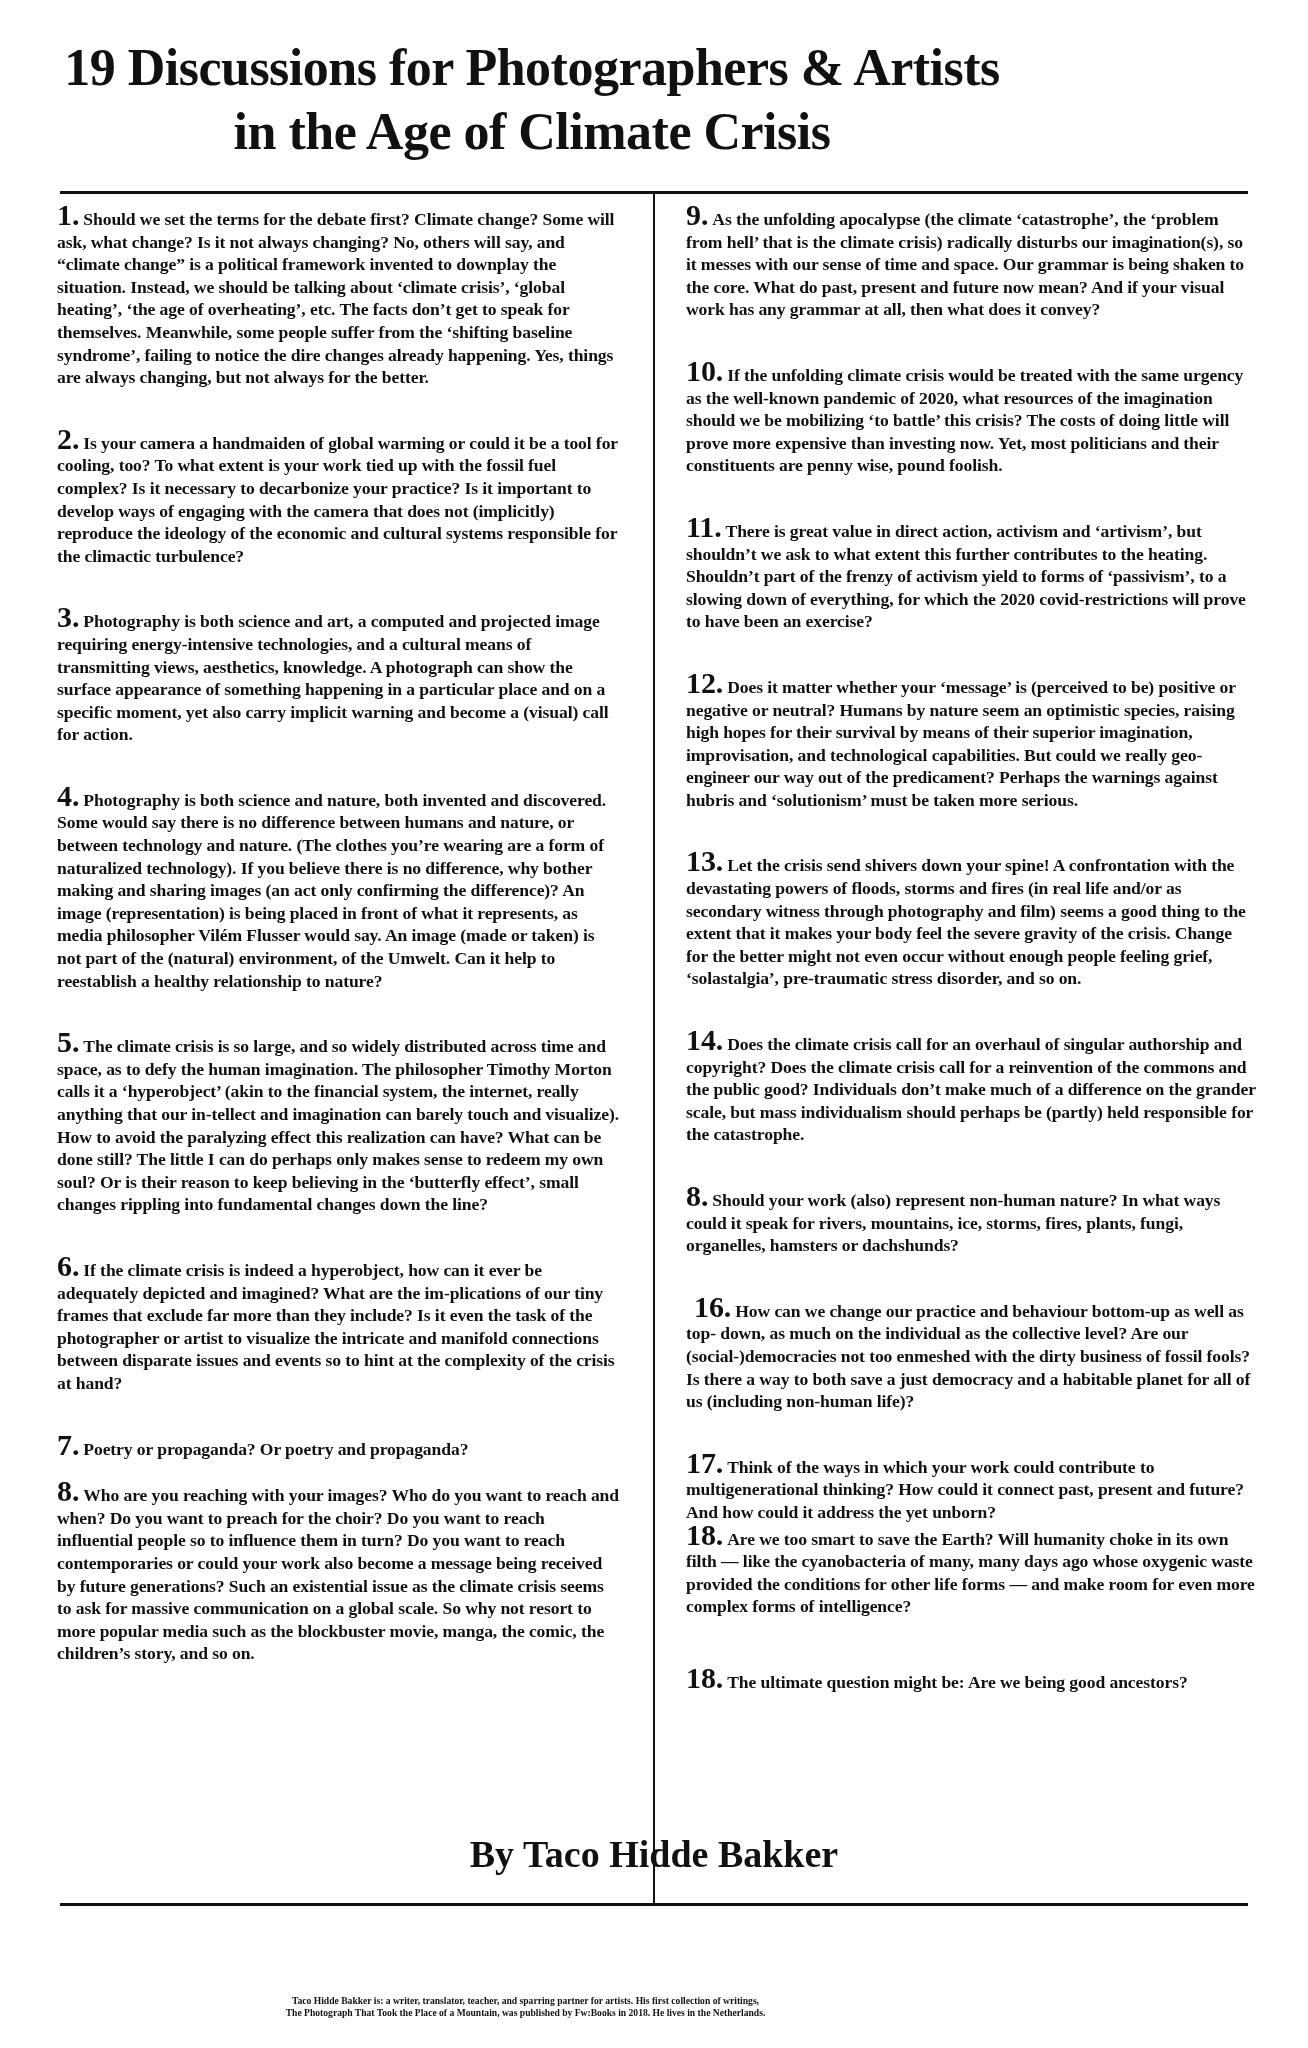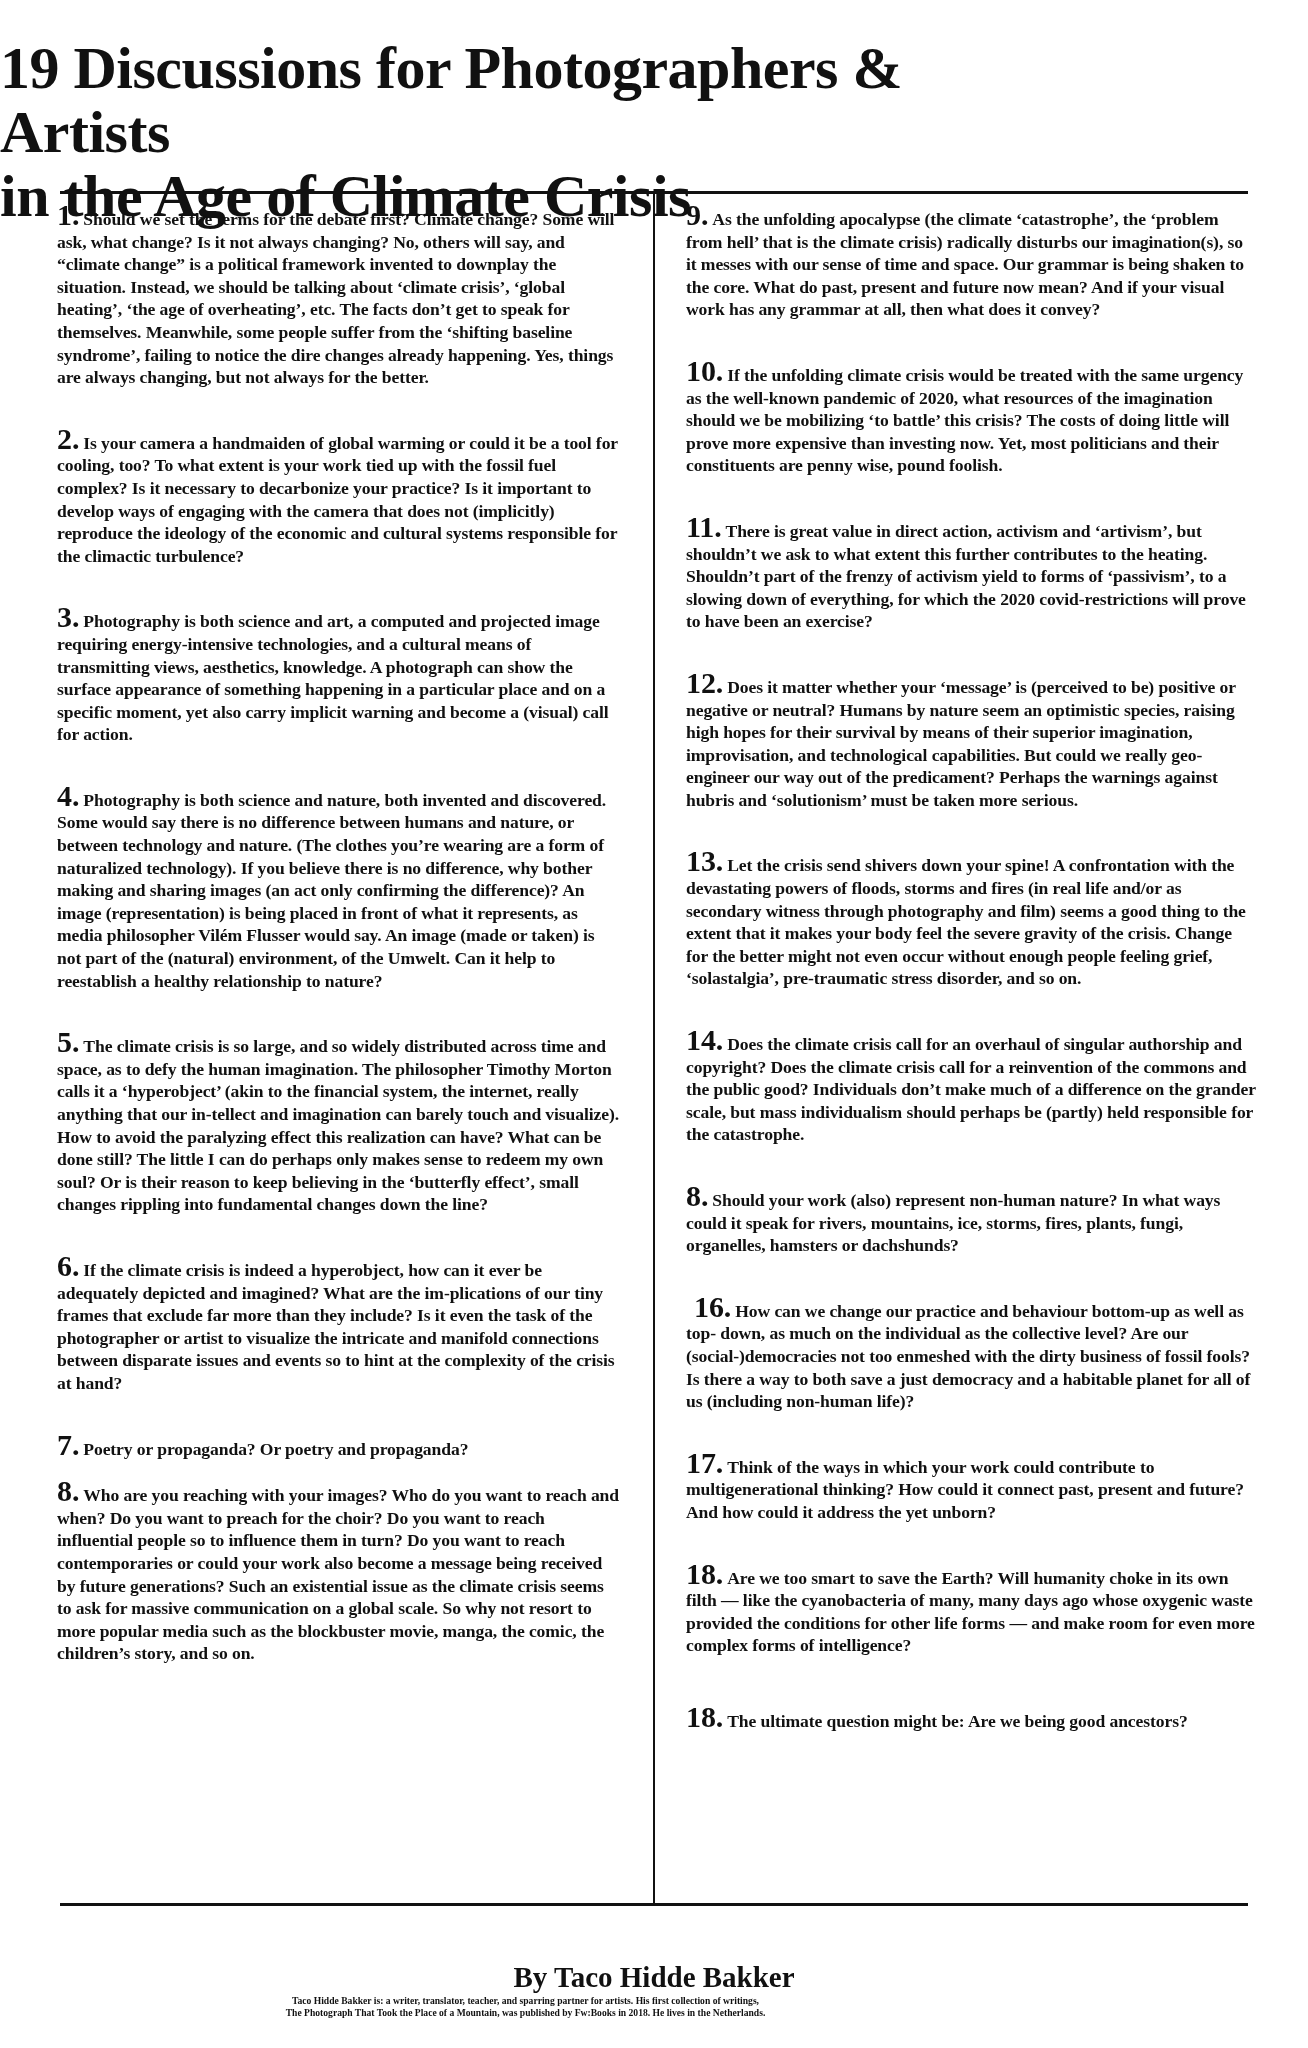--- a/index.html
+++ b/index.html
@@ -3,21 +3,21 @@
 <meta charset="utf-8">
 <style>
   html, body { margin: 0; padding: 0; background: #ffffff; }
   body {
     width: 1308px; height: 2048px; position: relative; overflow: hidden;
     color: #111111;
     font-family: "Liberation Serif", "DejaVu Serif", serif;
   }
   .title {
     position: absolute; left: 0; top: 36px; width: 1064px;
-    text-align: left; font-weight: bold; font-size: 60px; line-height: 64px;
+    text-align: center; font-weight: bold; font-size: 52px; line-height: 64px;
     letter-spacing: -0.5px; margin: 0;
   }
   .rule-top, .rule-bottom {
     position: absolute; left: 60px; width: 1188px; height: 3px; background: #111;
   }
   .rule-top { top: 191px; }
   .rule-bottom { top: 1903px; }
   .col-divider {
     position: absolute; left: 653px; top: 191px; width: 2px; height: 1714px; background: #111;
   }
@@ -25,22 +25,22 @@
     position: absolute; top: 204px; width: 565px;
   }
   .col-left { left: 57px; }
   .col-right { left: 686px; width: 570px; }
   .item {
     font-weight: bold; font-size: 17.6px; line-height: 22.6px; margin: 0;
     letter-spacing: -0.1px;
   }
   .num { font-size: 30px; line-height: 22px; font-weight: bold; margin-right: 4px; }
   .byline {
-    position: absolute; left: 0; top: 1959px; width: 1308px; text-align: center;
-    font-weight: bold; font-size: 29px; line-height: 36px; margin: 0;
+    position: absolute; left: 0; top: 1836px; width: 1308px; text-align: center;
+    font-weight: bold; font-size: 38px; line-height: 36px; margin: 0;
   }
   .bio {
     position: absolute; left: 0; top: 1995px; width: 1051px; text-align: center;
     font-weight: bold; font-size: 9.6px; line-height: 12px; margin: 0;
   }
 </style>
 </head>
 <body>
 
 <h1 class="title">
@@ -64,21 +64,21 @@
 
 <div class="col col-right">
   <p class="item" style="margin-bottom:39px;"><span class="num">9.</span><span>As the unfolding apocalypse (the climate ‘catastrophe’, the ‘problem from hell’ that is the climate crisis) radically disturbs our imagination(s), so it messes with our sense of time and space. Our grammar is being shaken to the core. What do past, present and future now mean? And if your visual work has any grammar at all, then what does it convey?</span></p>
   <p class="item" style="margin-bottom:39px;"><span class="num">10.</span><span>If the unfolding climate crisis would be treated with the same urgency as the well-known pandemic of 2020, what resources of the imagination should we be mobilizing ‘to battle’ this crisis? The costs of doing little will prove more expensive than investing now. Yet, most politicians and their constituents are penny wise, pound foolish.</span></p>
   <p class="item" style="margin-bottom:39px;"><span class="num">11.</span><span>There is great value in direct action, activism and ‘artivism’, but shouldn’t we ask to what extent this further contributes to the heating. Shouldn’t part of the frenzy of activism yield to forms of ‘passivism’, to a slowing down of everything, for which the 2020 covid-restrictions will prove to have been an exercise?</span></p>
   <p class="item" style="margin-bottom:39px;"><span class="num">12.</span><span>Does it matter whether your ‘message’ is (perceived to be) positive or negative or neutral? Humans by nature seem an optimistic species, raising high hopes for their survival by means of their superior imagination, improvisation, and technological capabilities. But could we really geo- engineer our way out of the predicament? Perhaps the warnings against hubris and ‘solutionism’ must be taken more serious.</span></p>
   <p class="item" style="margin-bottom:39px;"><span class="num">13.</span><span>Let the crisis send shivers down your spine! A confrontation with the devastating powers of floods, storms and fires (in real life and/or as secondary witness through photography and film) seems a good thing to the extent that it makes your body feel the severe gravity of the crisis. Change for the better might not even occur without enough people feeling grief, ‘solastalgia’, pre-traumatic stress disorder, and so on.</span></p>
   <p class="item" style="margin-bottom:39px;"><span class="num">14.</span><span>Does the climate crisis call for an overhaul of singular authorship and copyright? Does the climate crisis call for a reinvention of the commons and the public good? Individuals don’t make much of a difference on the grander scale, but mass individualism should perhaps be (partly) held responsible for the catastrophe.</span></p>
   <p class="item" style="margin-bottom:39px;"><span class="num">8.</span><span>Should your work (also) represent non-human nature? In what ways could it speak for rivers, mountains, ice, storms, fires, plants, fungi, organelles, hamsters or dachshunds?</span></p>
   <p class="item" style="margin-bottom:39px;"><span class="num" style="margin-left:8px;">16.</span><span>How can we change our practice and behaviour bottom-up as well as top- down, as much on the individual as the collective level? Are our (social-)democracies not too enmeshed with the dirty business of fossil fools? Is there a way to both save a just democracy and a habitable planet for all of us (including non-human life)?</span></p>
-  <p class="item" style="margin-bottom:39px;"><span class="num">17.</span><span>Think of the ways in which your work could contribute to multigenerational thinking? How could it connect past, present and future? And how could it address the yet unborn?</span></p>
+  <p class="item" style=""><span class="num">17.</span><span>Think of the ways in which your work could contribute to multigenerational thinking? How could it connect past, present and future? And how could it address the yet unborn?</span></p>
   <p class="item" style="margin-bottom:49px;"><span class="num">18.</span><span>Are we too smart to save the Earth? Will humanity choke in its own filth — like the cyanobacteria of many, many days ago whose oxygenic waste provided the conditions for other life forms — and make room for even more complex forms of intelligence?</span></p>
   <p class="item"><span class="num">18.</span><span>The ultimate question might be: Are we being good ancestors?</span></p>
 </div>
 
 <div class="rule-bottom"></div>
 
 <p class="byline">By Taco Hidde Bakker</p>
 
 <p class="bio">
   <span>Taco Hidde Bakker is: a writer, translator, teacher, and sparring partner for artists. His first collection of writings,</span><br>

